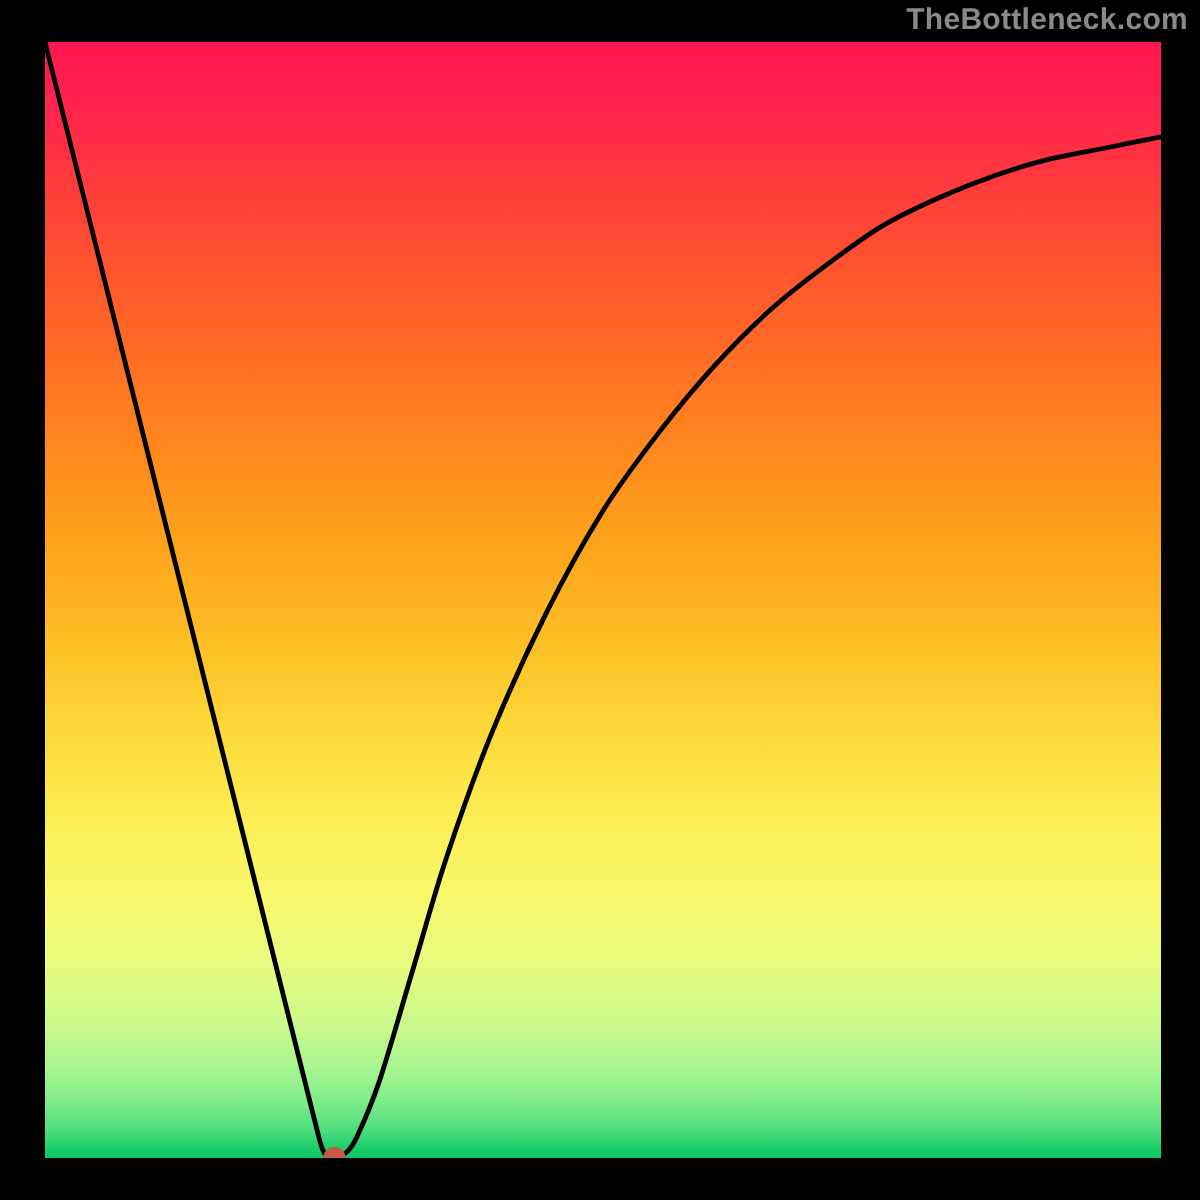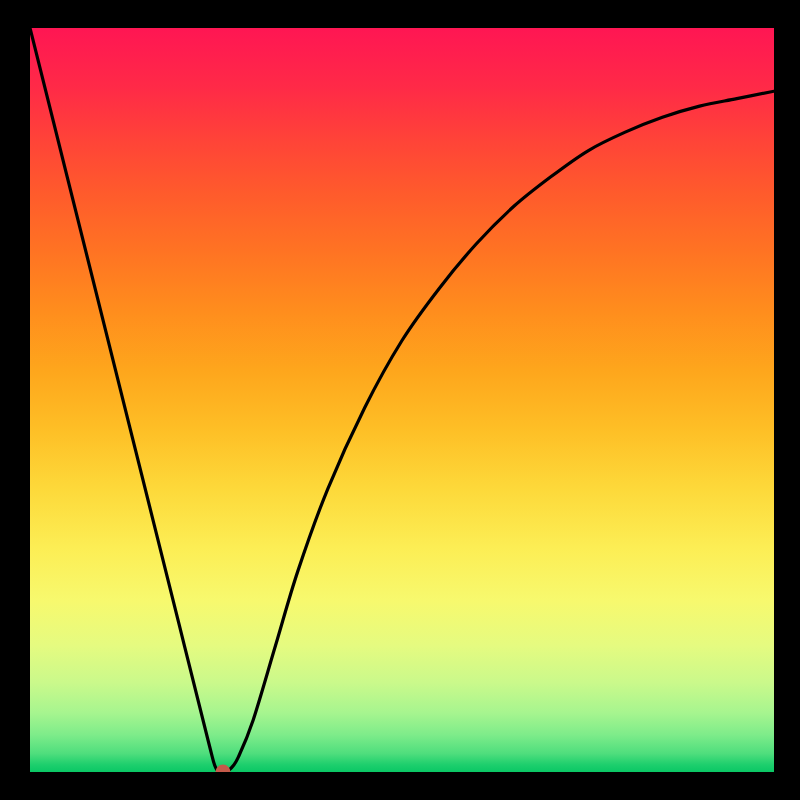--- a/index.html
+++ b/index.html
@@ -73,20 +73,21 @@
     height: 15px;
     border-radius: 50%;
     background: #c45a4a;
     transform: translate(-50%, -50%);
   }
 </style>
 </head>
 <body>
 
 <div class="outer">
+  <div class="attribution">TheBottleneck.com</div>
 
   <div class="plot-area">
     <div class="gradient"></div>
 
     <svg class="curve" viewBox="0 0 744 744" preserveAspectRatio="none">
       <path id="curve-path" fill="none" stroke="#000000" stroke-width="3.2" stroke-linecap="round" stroke-linejoin="round" d="M 0 0 C 6.2 24.799999999999994, 24.800000000000004 99.19999999999996, 37.2 148.79999999999995 C 49.6 198.39999999999995, 62.00000000000001 248.00000000000003, 74.4 297.6 C 86.80000000000001 347.20000000000005, 99.19999999999999 396.79999999999995, 111.6 446.4 C 124 496, 137.64000000000001 550.5600000000001, 148.8 595.2 C 159.96 639.84, 172.36 690.0600000000001, 178.56 714.24 C 184.76 738.42, 183.52 735.3199999999999, 186 740.28 C 188.48 745.24, 190.95999999999998 744, 193.44 744 C 195.92000000000002 744, 198.40000000000003 742.76, 200.88000000000002 740.28 C 203.36 737.8, 204.60000000000002 737.1800000000001, 208.32000000000002 729.12 C 212.04000000000002 721.06, 217 710.52, 223.2 691.92 C 229.39999999999998 673.3199999999999, 238.08 642.3199999999999, 245.52 617.52 C 252.96 592.72, 259.15999999999997 569.16, 267.84 543.12 C 276.52 517.08, 286.44 488.55999999999995, 297.6 461.28 C 308.76000000000005 434, 322.40000000000003 404.24, 334.8 379.44 C 347.2 354.64, 359.6 332.32000000000005, 372 312.48 C 384.4 292.64, 396.80000000000007 276.52, 409.20000000000005 260.4 C 421.6 244.27999999999997, 434 229.4, 446.4 215.76 C 458.79999999999995 202.11999999999998, 471.20000000000005 189.71999999999994, 483.6 178.55999999999995 C 496 167.39999999999995, 508.4 158.09999999999994, 520.8 148.79999999999995 C 533.1999999999999 139.49999999999997, 545.6 130.2, 558 122.75999999999999 C 570.4 115.32, 582.8000000000001 109.73999999999997, 595.2 104.15999999999997 C 607.6 98.57999999999997, 620 93.61999999999996, 632.4 89.27999999999997 C 644.8 84.93999999999998, 657.2 81.22000000000001, 669.6 78.12 C 682 75.02, 694.4 73.15999999999995, 706.8 70.67999999999995 C 719.1999999999999 68.19999999999995, 737.8 64.48, 744 63.24000000000001"></path>
     </svg>
 
     <div id="marker" class="marker" style="left: 193.44px; top: 744px; background: rgb(196, 90, 74);"></div>
   </div>

